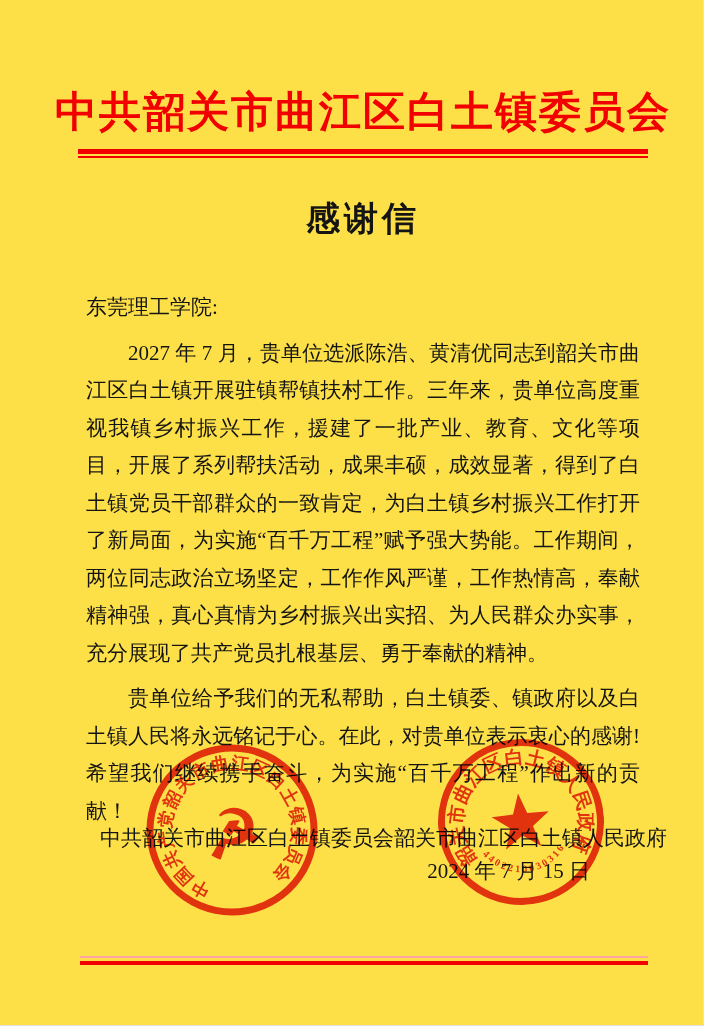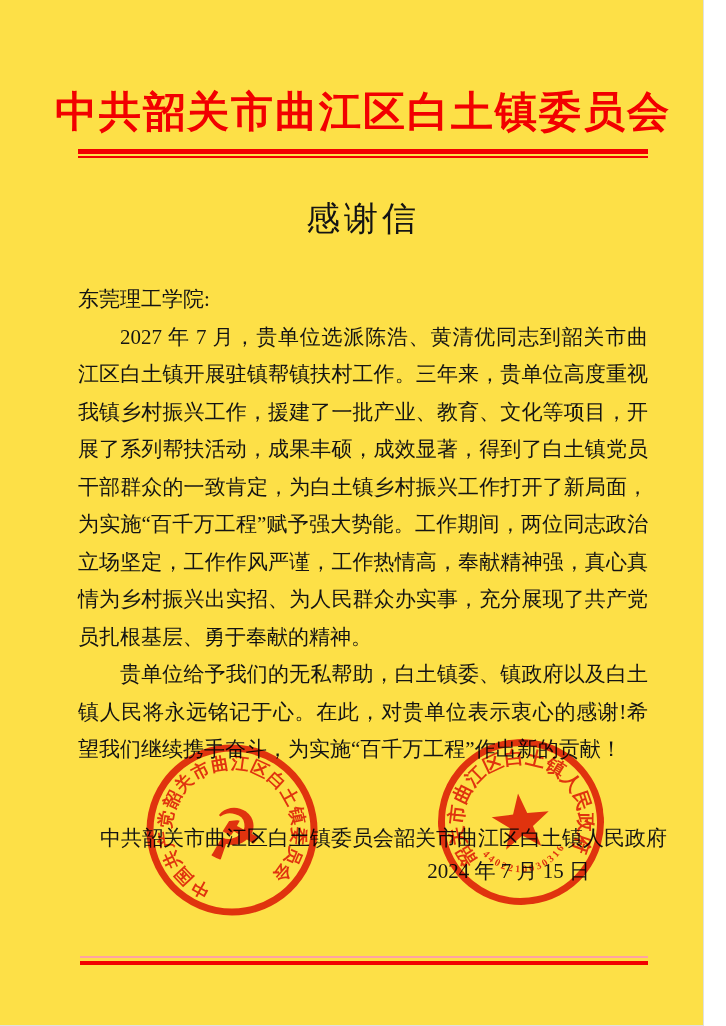--- a/index.html
+++ b/index.html
@@ -21,29 +21,29 @@
     letter-spacing:2px;
     color:var(--accent-red,#f20000);
     white-space:nowrap;
   }
   .header-divider{position:absolute;top:149px;left:78px;width:570px;}
   .header-divider .thick{height:5px;background:var(--accent-red,#f20000);}
   .header-divider .thin{height:2px;margin-top:2px;background:var(--accent-red,#f20000);}
   .doc-title{
     position:absolute;top:196px;left:0;width:726px;
     text-align:center;
-    font-size:34px;font-weight:normal;letter-spacing:4px;
+    font-size:34px;font-weight:bold;letter-spacing:4px;
     color:var(--ink,#141414);
   }
   .body-text{
     position:absolute;top:281px;left:78px;width:570px;
     font-size:21px;line-height:37.5px;
     text-align:justify;
   }
-  .body-text p{margin:0;text-indent:2em;}
+  .body-text p{margin:8px;text-indent:2em;}
   .body-text p.salutation{text-indent:0;}
   .signature-row{
     position:absolute;top:824px;left:78px;width:570px;
     display:flex;justify-content:space-between;
     padding:0 4px 0 22px;box-sizing:border-box;
     font-size:21px;white-space:nowrap;
   }
   .date-line{
     position:absolute;top:857px;left:78px;width:570px;
     text-align:right;padding-right:58px;box-sizing:border-box;

